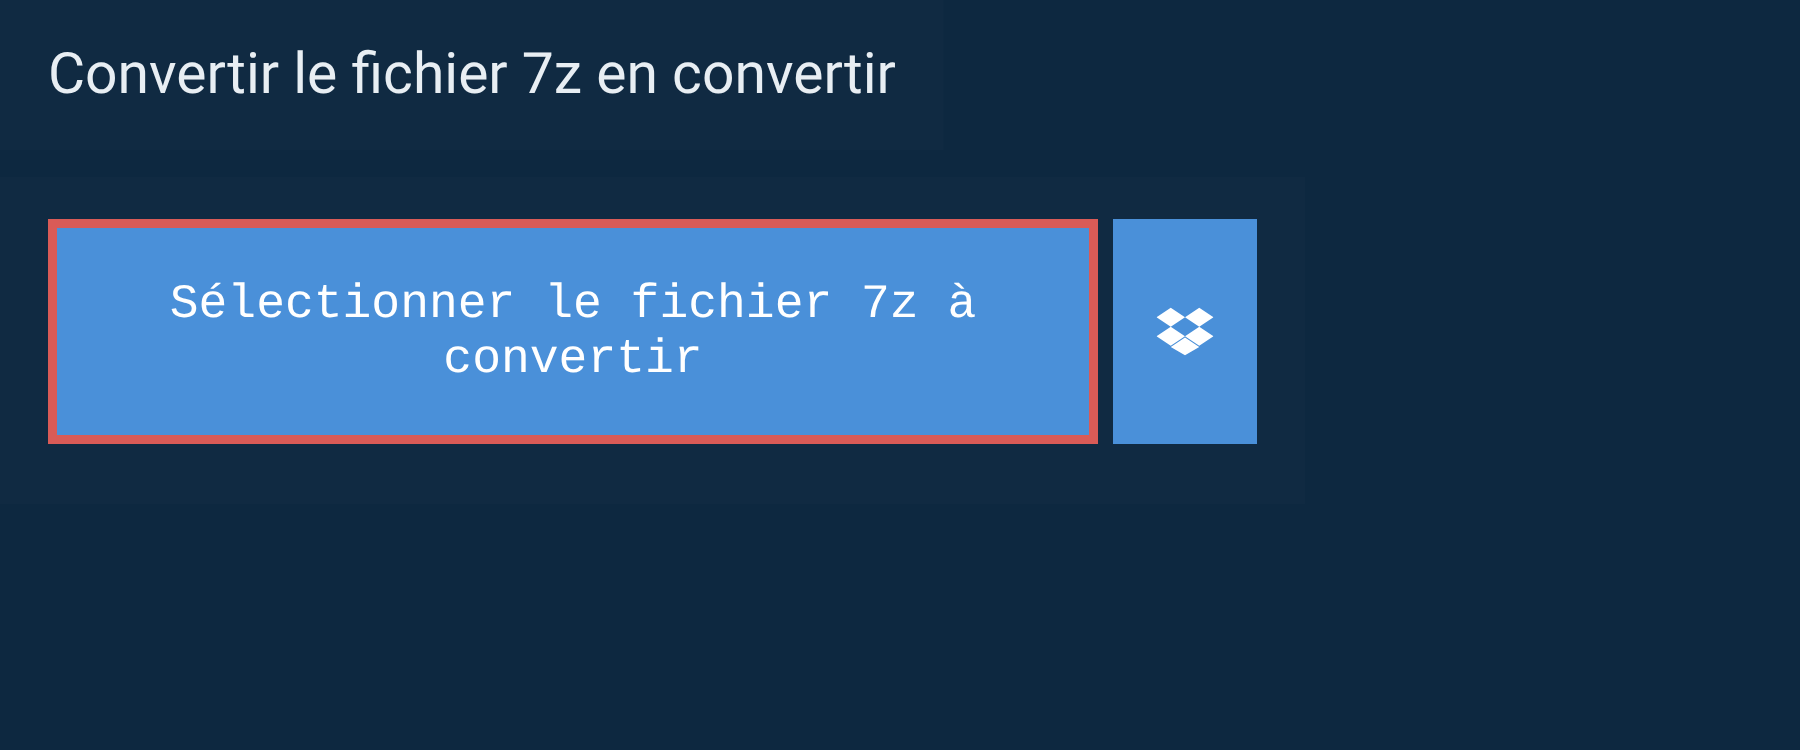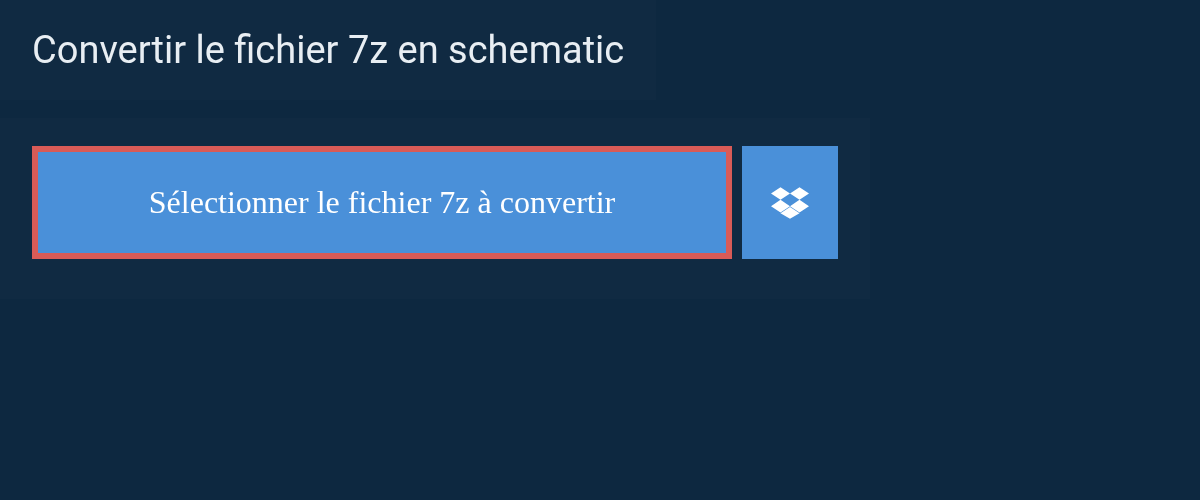--- a/index.html
+++ b/index.html
@@ -36,21 +36,21 @@
       gap: 10px;
     }
     .select-button {
       background-color: #4a90d9;
       border: 6px solid #d95b57;
       color: #ffffff;
       font-size: 32px;
       font-weight: 400;
       padding: 32px 44px;
       cursor: pointer;
-      font-family: Liberation Serif, serif;
+      font-family: Liberation Mono, monospace;
       display: flex;
       align-items: center;
       justify-content: center;
       flex: 1;
     }
     .dropbox-button {
       background-color: #4a90d9;
       border: none;
       width: 96px;
       cursor: pointer;
@@ -64,21 +64,21 @@
       height: 38px;
       fill: #ffffff;
     }
   </style>
 </head>
 <body>
 
 
 
 <div class="header-bar">
-  <h1 class="page-title">Convertir le fichier 7z en schematic</h1>
+  <h1 class="page-title">Convertir le fichier 7z en convertir</h1>
 </div>
 
 <div class="main-panel">
   <div class="button-row">
     <button class="select-button">
       <span>Sélectionner le fichier 7z à convertir</span>
     </button>
     <button class="dropbox-button">
       <svg class="dropbox-icon" viewBox="0 0 24 24">
         <path d="M6 2L0 6l6 4-6 4 6 4 6-4 6 4 6-4-6-4 6-4-6-4-6 4-6-4zm6 4l6 4-6 4-6-4 6-4zm-6 12.5l6 3.5 6-3.5-6-4-6 4z"></path>

